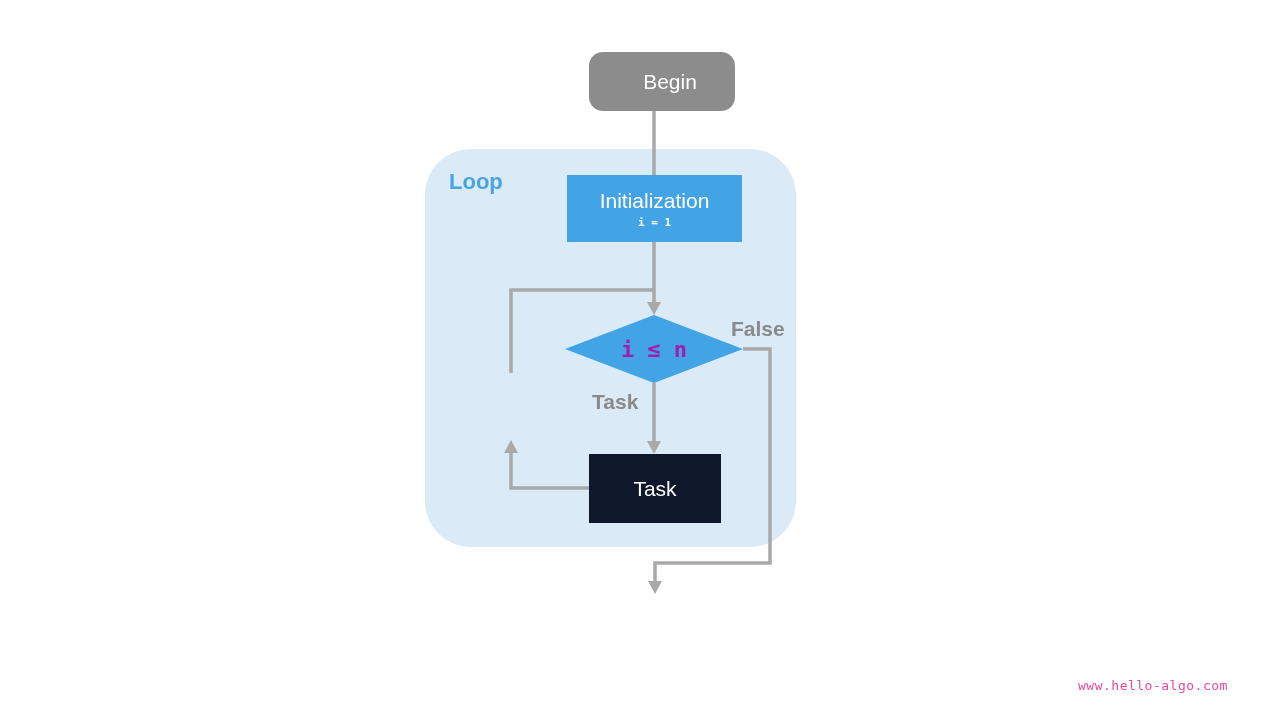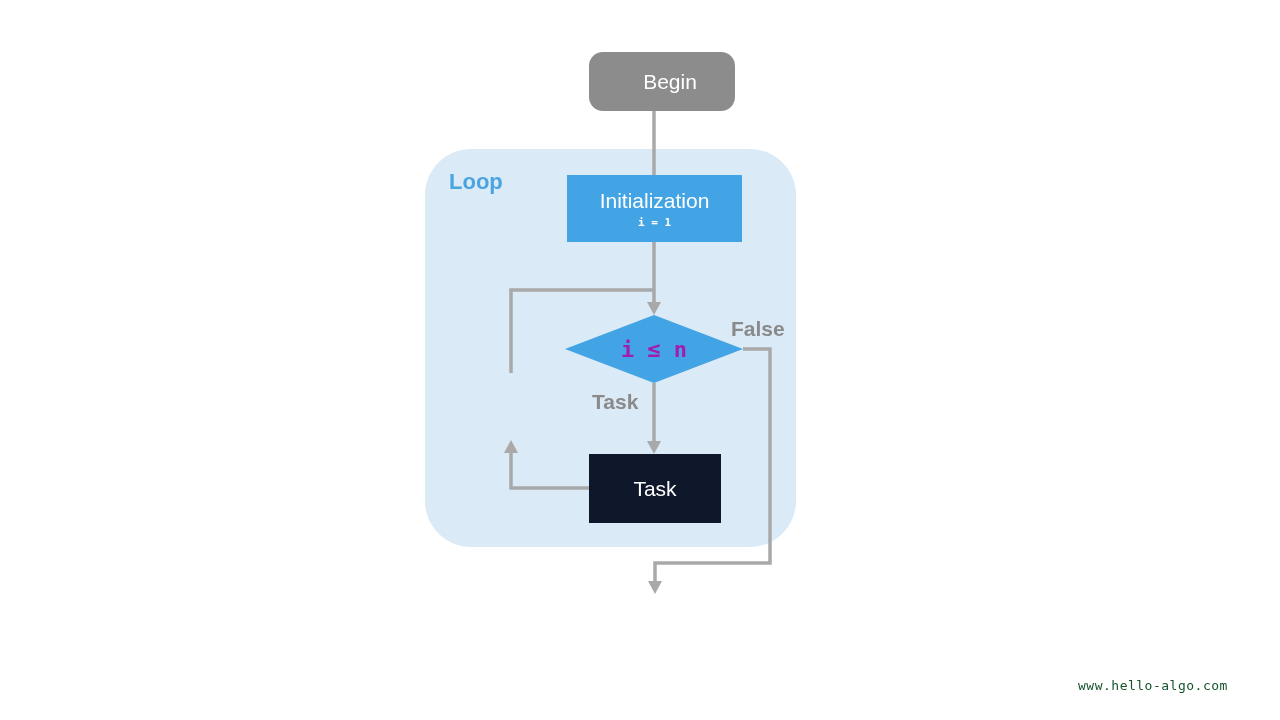--- a/index.html
+++ b/index.html
@@ -65,21 +65,21 @@
   .edge-label {
     position: absolute; z-index: 2;
     font-size: 21px; font-weight: 700; color: #8a8a8a;
   }
   .edge-label-true  { left: 592px; top: 390px; }
   .edge-label-false { left: 731px; top: 317px; }
 
   .watermark {
     position: absolute; left: 1078px; top: 678px; z-index: 2;
     font-family: "DejaVu Sans Mono", monospace;
-    font-size: 13px; color: #14532d; letter-spacing: 0.5px;
+    font-size: 13px; color: #ec4899; letter-spacing: 0.5px;
   }
 </style>
 </head>
 <body>
 
 <div class="canvas">
 
   <div class="loop-container"></div>
 
   <svg class="edges" width="1280" height="720" viewBox="0 0 1280 720">

